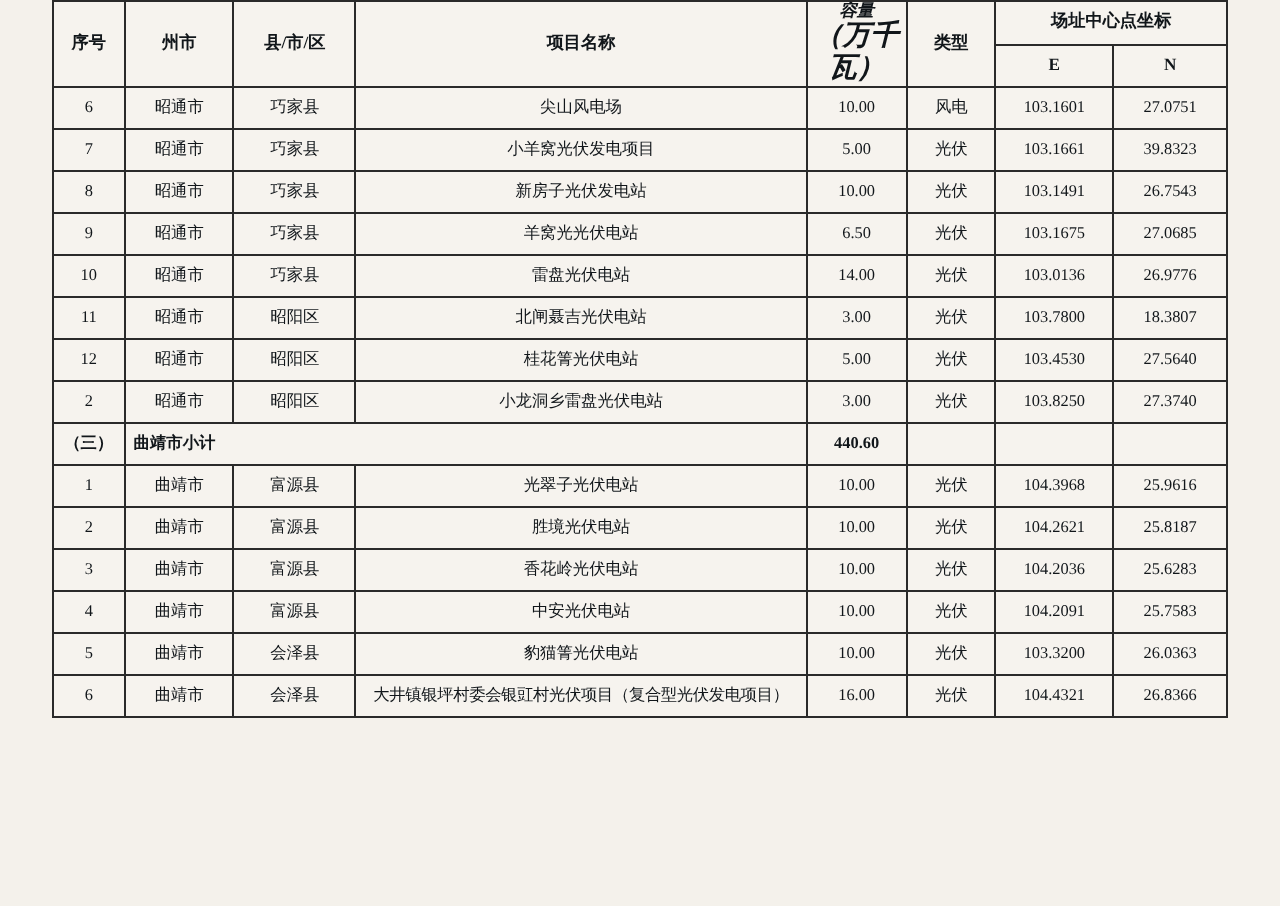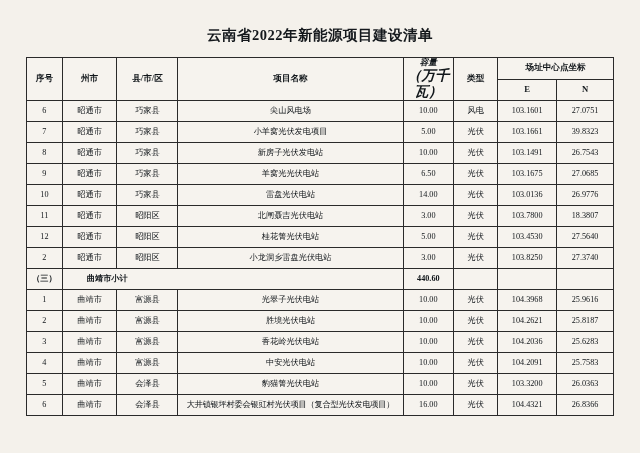--- a/index.html
+++ b/index.html
@@ -92,21 +92,20 @@
   .col-cap { width: 48px; }
   .col-type { width: 42px; }
   .col-e { width: 56px; }
   .col-n { width: 54px; }
 </style>
 </head>
 <body>
 
 <div class="page">
 
-  <div class="doc-title">云南省2022年新能源项目建设清单</div>
 
   <div class="table-wrap">
     <table class="main">
       <colgroup>
         <col class="col-seq">
           <col class="col-city">
           <col class="col-county">
           <col class="col-proj">
         <col class="col-cap">
           <col class="col-type">
@@ -207,21 +206,21 @@
             <td>昭通市</td>
             <td>昭阳区</td>
             <td class="c-name">小龙洞乡雷盘光伏电站</td>
             <td>3.00</td>
             <td>光伏</td>
             <td>103.8250</td>
             <td>27.3740</td>
           </tr>
           <tr class="subtotal-row">
             <td>（三）</td>
-            <td colspan="3" style="text-align: left; padding-left: 24px;">曲靖市小计</td>
+            <td colspan="3" style="text-align: left; padding-left: 4px;">曲靖市小计</td>
             <td>440.60</td>
             <td></td>
             <td></td>
             <td></td>
           </tr>
           <tr>
             <td>1</td>
             <td>曲靖市</td>
             <td>富源县</td>
             <td class="c-name">光翠子光伏电站</td>

